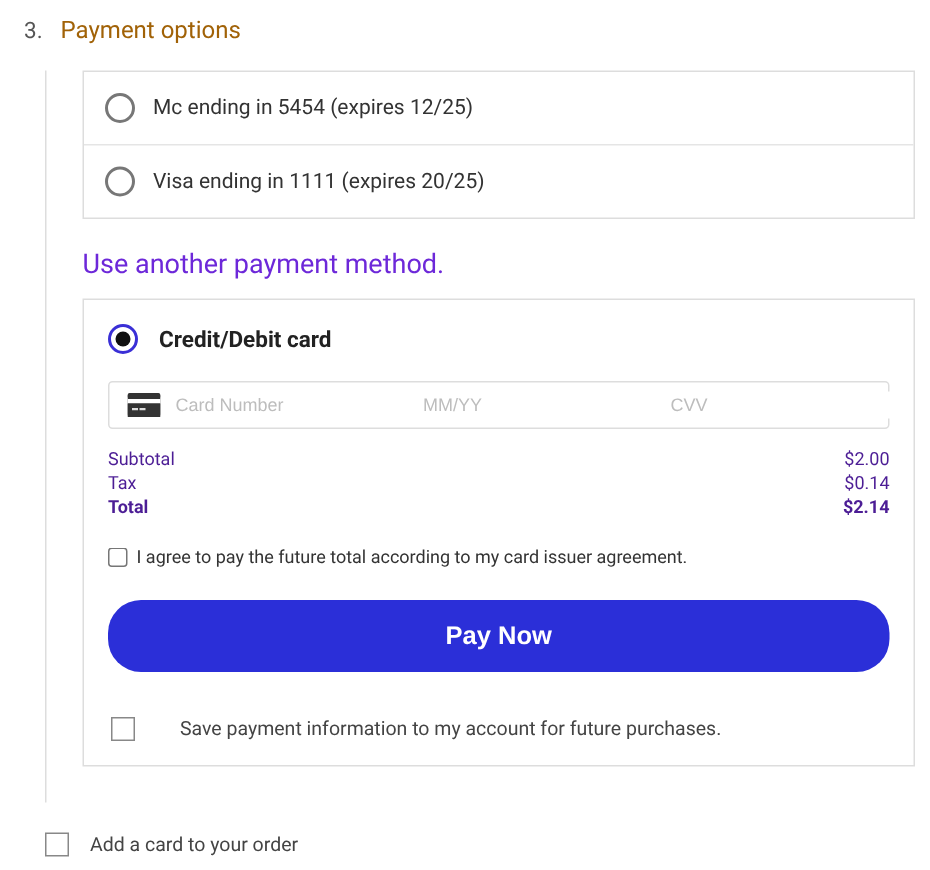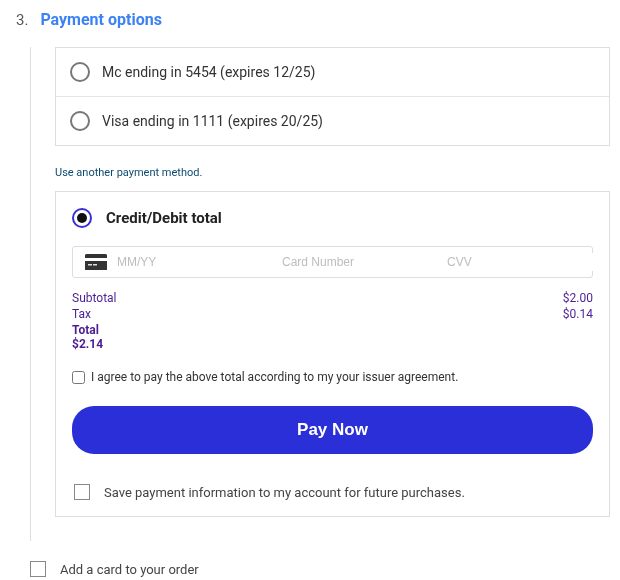--- a/index.html
+++ b/index.html
@@ -13,21 +13,21 @@
     padding: 10px 10px 0 10px;
   }
   .section-header {
     display: flex;
     align-items: baseline;
     gap: 12px;
     margin-bottom: 18px;
     margin-left: 6px;
   }
   .section-number { color: #555; font-size: 15px; }
-  .section-title { color: #3b82f6; font-size: 16px; font-weight: 700; }
+  .section-title { color: #a16207; font-size: 16px; font-weight: 400; }
   .section-body {
     border-left: 1px solid #ddd;
     margin-left: 20px;
     padding-left: 24px;
     padding-bottom: 24px;
   }
   .saved-cards { border: 1px solid #ddd; }
   .saved-card-row {
     display: flex;
     align-items: center;
@@ -48,22 +48,22 @@
   .radio.selected { border-color: #3a2fd6; }
   .radio.selected::after {
     content: "";
     width: 10px; height: 10px;
     background: #111;
     border-radius: 50%;
   }
   .saved-card-label { color: #333; }
   .alt-method {
     margin: 20px 0 12px 0;
-    color: #0c4a6e;
-    font-size: 11px;
+    color: #6d28d9;
+    font-size: 18px;
   }
   .cc-panel {
     border: 1px solid #ddd;
     padding: 16px;
   }
   .cc-header {
     display: flex;
     align-items: center;
     gap: 14px;
     margin-bottom: 18px;
@@ -92,21 +92,21 @@
   .cc-number { flex: 1.6; }
   .cc-exp { flex: 1; text-align: left; }
   .cc-cvv { flex: 0.8; text-align: left; }
   .cc-zip { flex: 1; text-align: right; }
   .totals {
     font-size: 12px;
     color: #4c1d95;
     margin-bottom: 18px;
   }
   .tot-row { display: flex; justify-content: space-between; padding: 1px 0; }
-  .tot-row.total { font-weight: 700; flex-direction: column; }
+  .tot-row.total { font-weight: 700; }
   .agree-row {
     display: flex;
     align-items: center;
     gap: 6px;
     font-size: 12px;
     color: #333;
     margin-bottom: 22px;
   }
   .agree-row input[type=checkbox] {
     width: 13px; height: 13px;
@@ -127,21 +127,21 @@
   .square-check {
     width: 16px; height: 16px;
     border: 1px solid #888;
     background: #fff;
     flex-shrink: 0;
     cursor: pointer;
   }
   .save-row {
     display: flex;
     align-items: center;
-    gap: 14px;
+    gap: 30px;
     font-size: 13px;
     color: #444;
     padding-left: 2px;
   }
   .note-row {
     display: flex;
     align-items: center;
     gap: 14px;
     font-size: 13px;
     color: #444;
@@ -168,38 +168,38 @@
       <span class="radio"></span>
       <span class="saved-card-label">Visa ending in 1111 (expires 20/25)</span>
     </div>
   </div>
 
   <div class="alt-method">Use another payment method.</div>
 
   <div class="cc-panel">
     <div class="cc-header">
       <span class="radio selected"></span>
-      <span class="cc-title">Credit/Debit total</span>
+      <span class="cc-title">Credit/Debit card</span>
     </div>
 
     <div class="cc-input-row">
       <span class="card-icon">
         <svg width="22" height="16" viewBox="0 0 22 16">
           <rect x="0" y="0" width="22" height="16" rx="2" fill="#333"></rect>
           <rect x="0" y="4" width="22" height="3" fill="#fff"></rect>
           <rect x="0" y="4" width="22" height="3" fill="#333" fill-opacity="0"></rect>
           <rect x="0" y="0" width="22" height="16" rx="2" fill="none" stroke="#333" stroke-width="0"></rect>
           <rect x="0" y="0" width="22" height="4" rx="2" fill="#333"></rect>
           <rect x="0" y="7" width="22" height="9" rx="0" fill="#333"></rect>
           <rect x="3" y="10" width="4" height="1.5" fill="#ddd"></rect>
           <rect x="8" y="10" width="4" height="1.5" fill="#ddd"></rect>
         </svg>
       </span>
+      <input class="cc-field cc-number" placeholder="Card Number" style="">
       <input class="cc-field cc-exp" placeholder="MM/YY" style="">
-      <input class="cc-field cc-number" placeholder="Card Number" style="">
       <input class="cc-field cc-cvv" placeholder="CVV" style="">
       <input class="cc-field cc-zip" value="32960" style="">
     </div>
 
     <div class="totals">
       <div class="tot-row">
         <span>Subtotal</span>
         <span>$2.00</span>
       </div>
       <div class="tot-row">
@@ -207,21 +207,21 @@
         <span>$0.14</span>
       </div>
       <div class="tot-row total">
         <span>Total</span>
         <span>$2.14</span>
       </div>
     </div>
 
     <label class="agree-row">
       <input type="checkbox" style="">
-      <span>I agree to pay the above total according to my your issuer agreement.</span>
+      <span>I agree to pay the future total according to my card issuer agreement.</span>
     </label>
 
     <button class="pay-btn">Pay Now</button>
 
     <div class="save-row">
       <span class="square-check"></span>
       <span>Save payment information to my account for future purchases.</span>
     </div>
   </div>
 

